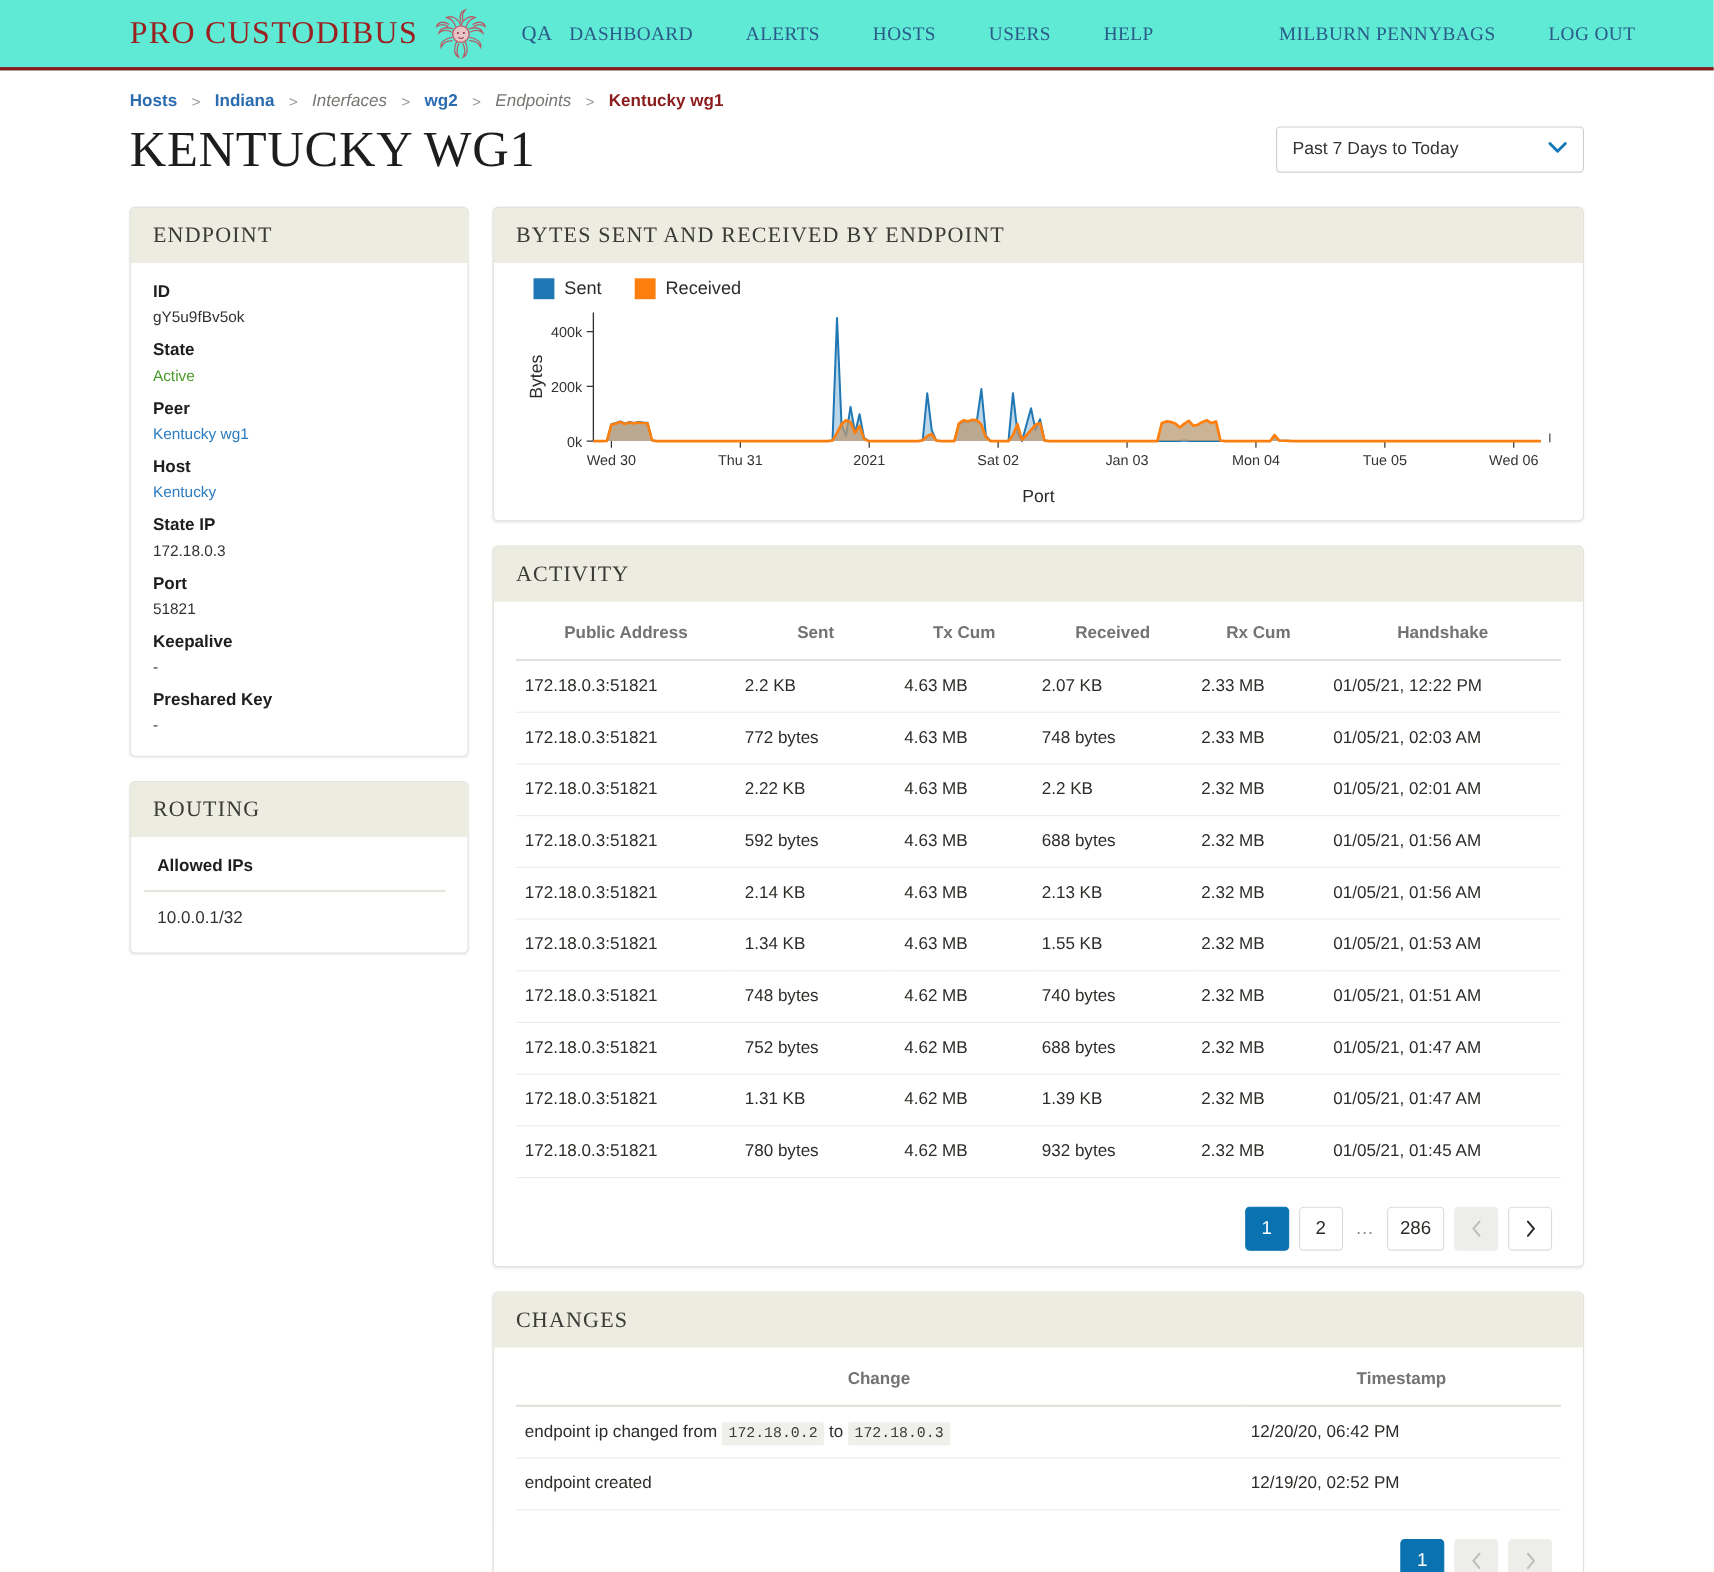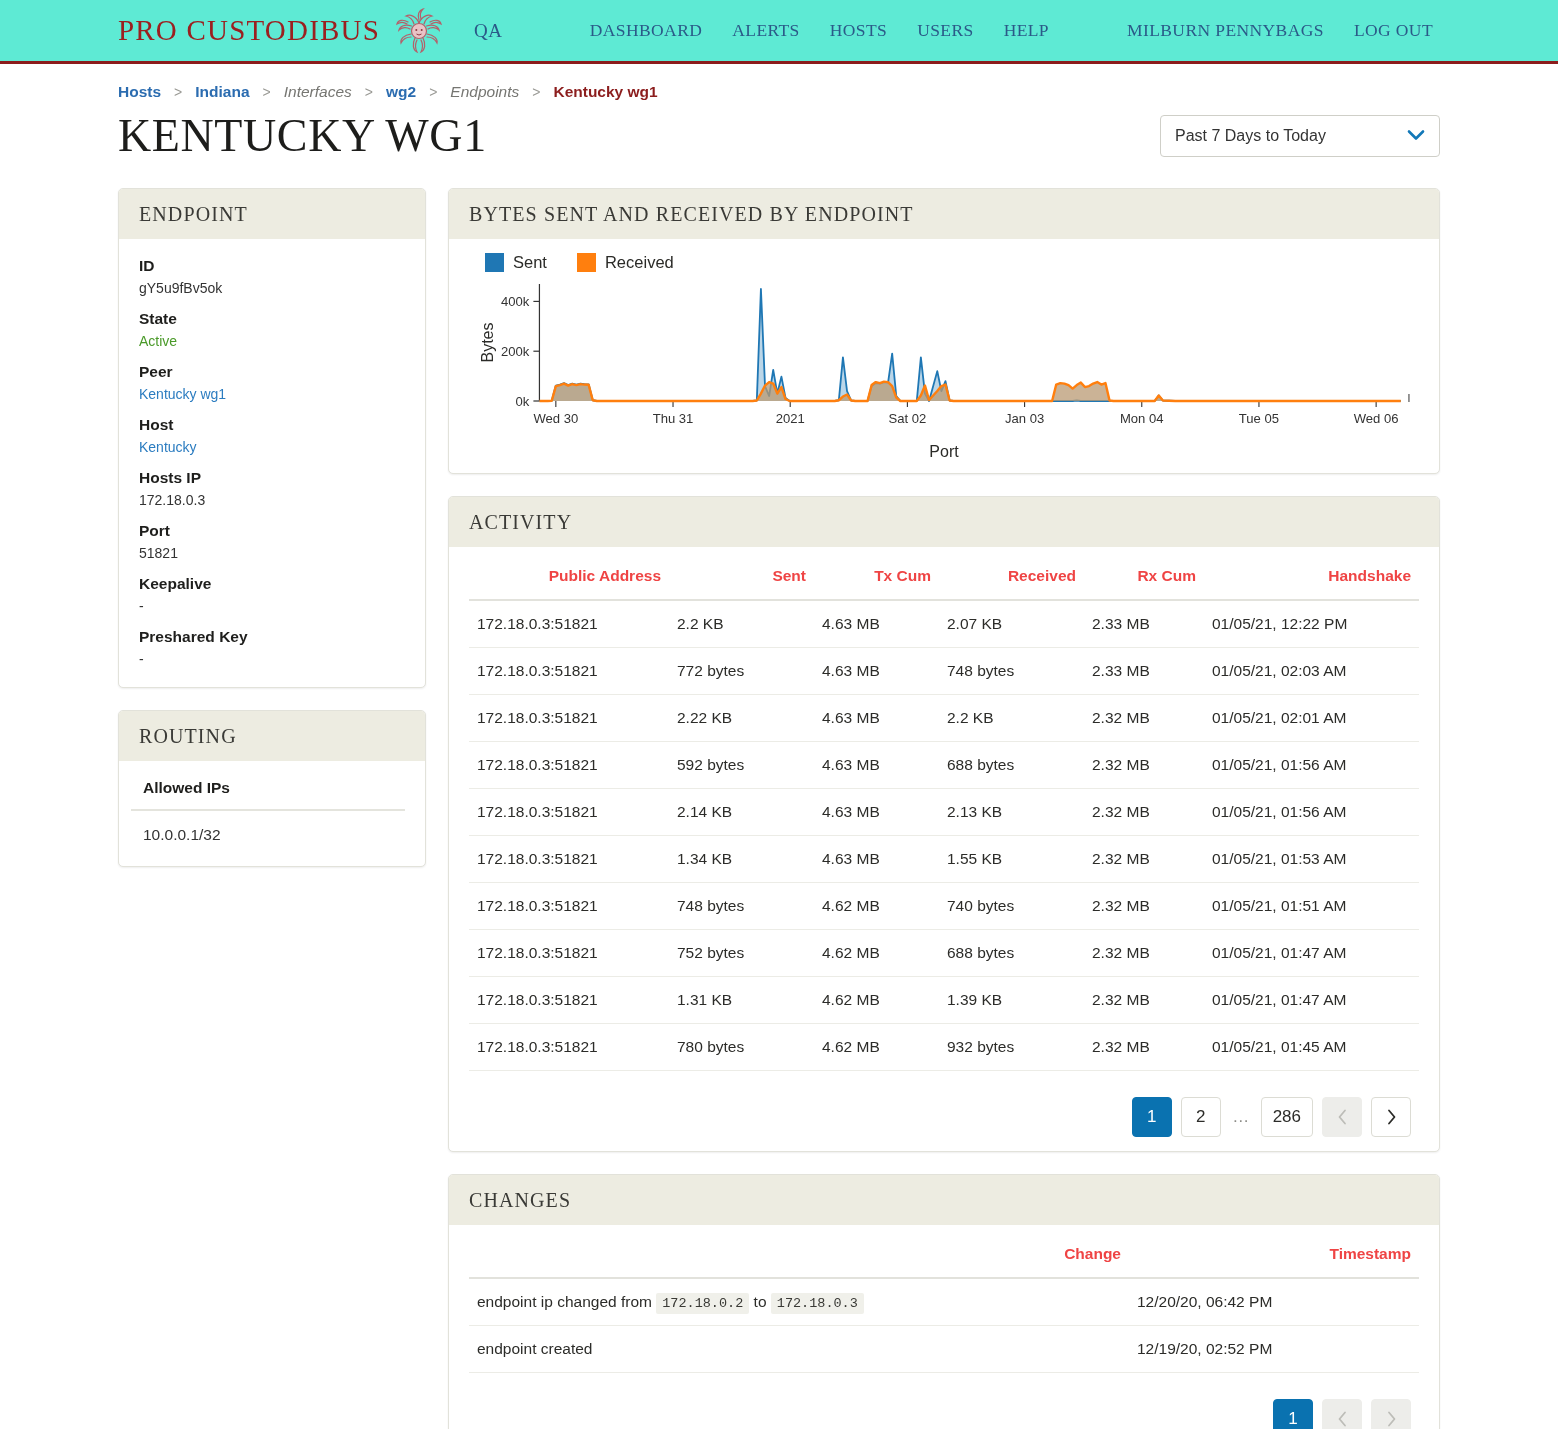--- a/index.html
+++ b/index.html
@@ -44,21 +44,21 @@
     font-size: 19px;
     color: #2b5a88;
     letter-spacing: .5px;
     margin-left: 30px;
     cursor: pointer;
   }
   .mainnav {
     margin-left: auto;
     display: flex;
     align-items: center;
-    gap: 0;
+    gap: 18px;
   }
   .mainnav a {
     font-family: "Liberation Serif", serif;
     font-size: 17.5px;
     letter-spacing: .4px;
     color: #2b5a88;
     text-decoration: none;
     padding: 0 15px;
     white-space: nowrap;
   }
@@ -172,24 +172,24 @@
   .legend-label { font-size: 16.5px; color: #2b2b28; }
   .chartwrap { position: relative; width: 100%; }
   .chartwrap svg { display: block; width: 100%; height: 165px; }
   .axis-title-x {
     text-align: center; font-size: 16px; color: #2b2b28; margin-top: 2px;
   }
 
   
   table.dtable { width: 100%; border-collapse: collapse; }
   table.dtable th {
-    text-align: right;
+    text-align: center;
     font-size: 15.5px;
     font-weight: bold;
-    color: #ef4444;
+    color: #737373;
     padding: 10px 8px 14px 8px;
     border-bottom: 2px solid #e2e2dc;
     white-space: nowrap;
   }
   table.dtable td {
     font-size: 15.5px;
     color: #2c2c29;
     padding: 14px 8px 14px 8px;
     border-bottom: 1px solid #ececE6;
     white-space: nowrap;
@@ -307,21 +307,21 @@
 
             <div class="dt">State</div>
             <div class="dd active">Active</div>
 
             <div class="dt">Peer</div>
             <div class="dd link">Kentucky wg1</div>
 
             <div class="dt">Host</div>
             <div class="dd link">Kentucky</div>
 
-            <div class="dt">Hosts IP</div>
+            <div class="dt">State IP</div>
             <div class="dd">172.18.0.3</div>
 
             <div class="dt">Port</div>
             <div class="dd">51821</div>
 
             <div class="dt">Keepalive</div>
             <div class="dd">-</div>
 
             <div class="dt">Preshared Key</div>
             <div class="dd">-</div>

